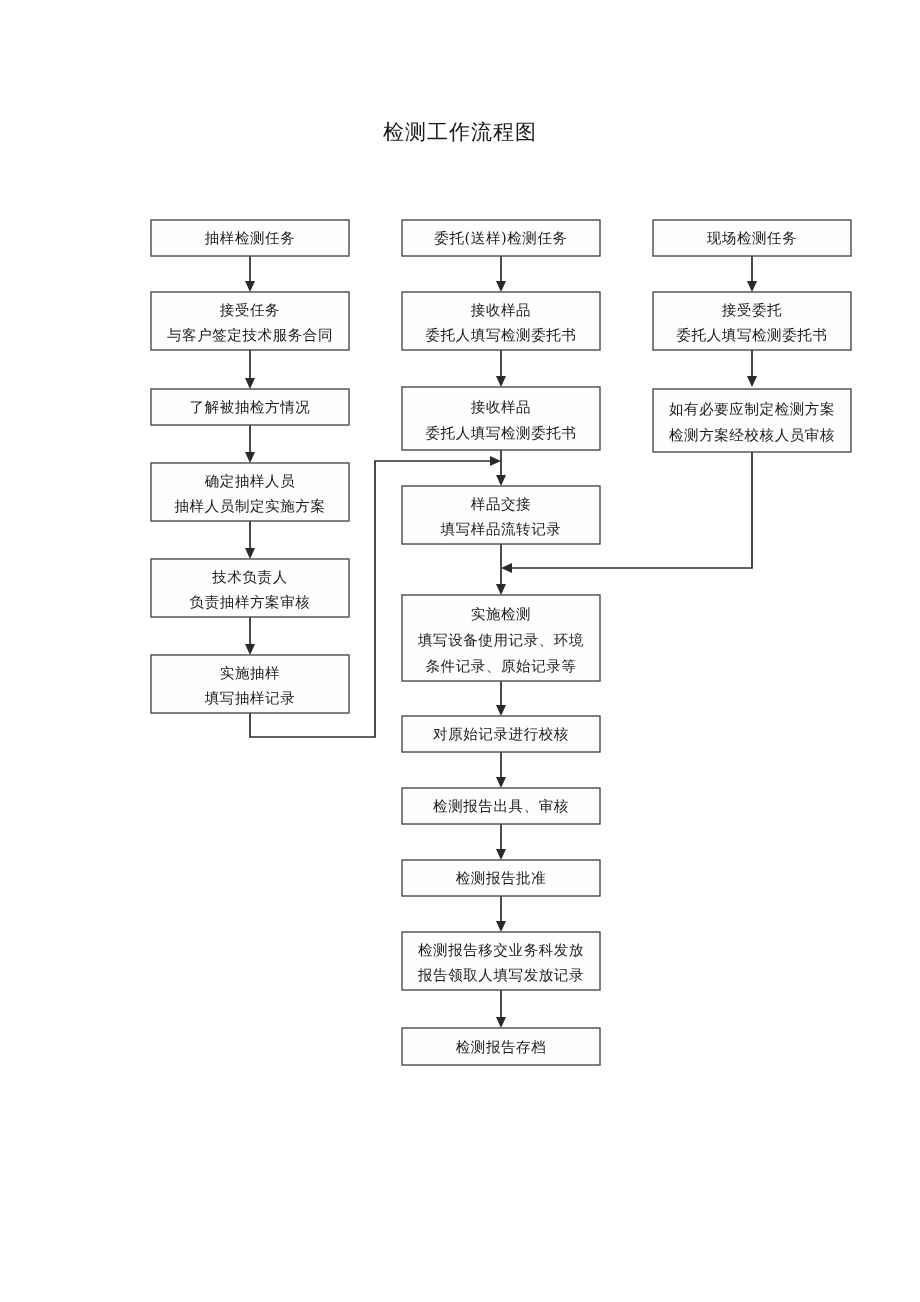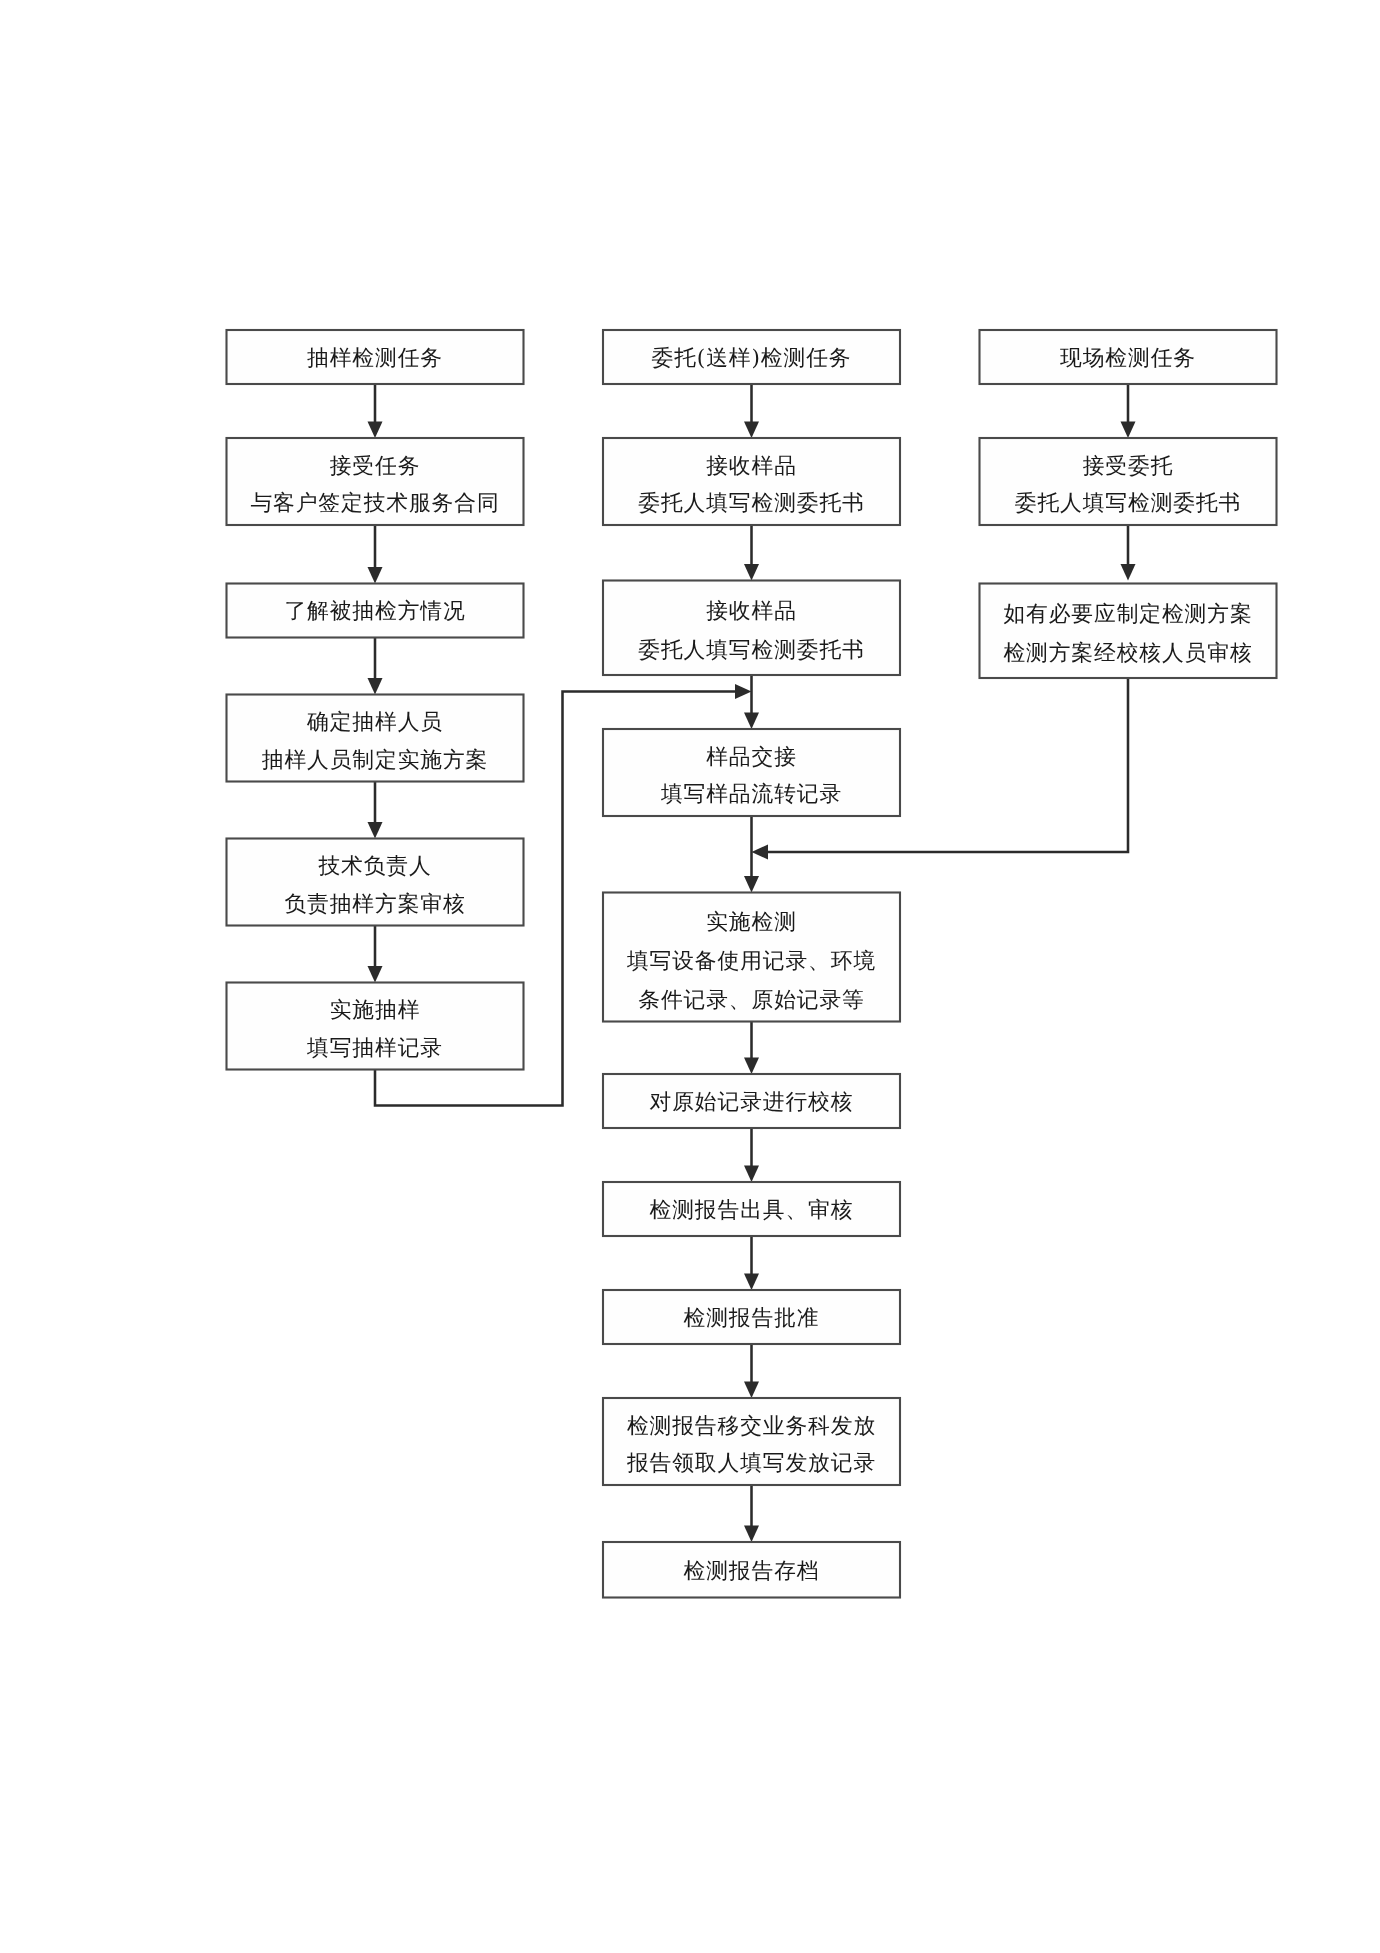--- a/index.html
+++ b/index.html
@@ -58,20 +58,21 @@
   .conn-head {
     fill: #2b2b2b;
     stroke: none;
   }
 </style>
 </head>
 <body>
 
 <div id="page">
 
+  <div id="flow-title">检测工作流程图</div>
 
   <svg id="flow-canvas" viewBox="0 0 920 1302" xmlns="http://www.w3.org/2000/svg">
 
     <g>
 
       <g>
         <line class="conn-line" x1="250" y1="256" x2="250" y2="285"></line>
         <polygon class="conn-head" points="250,292 245,281 255,281"></polygon>
       </g>
       <g>

